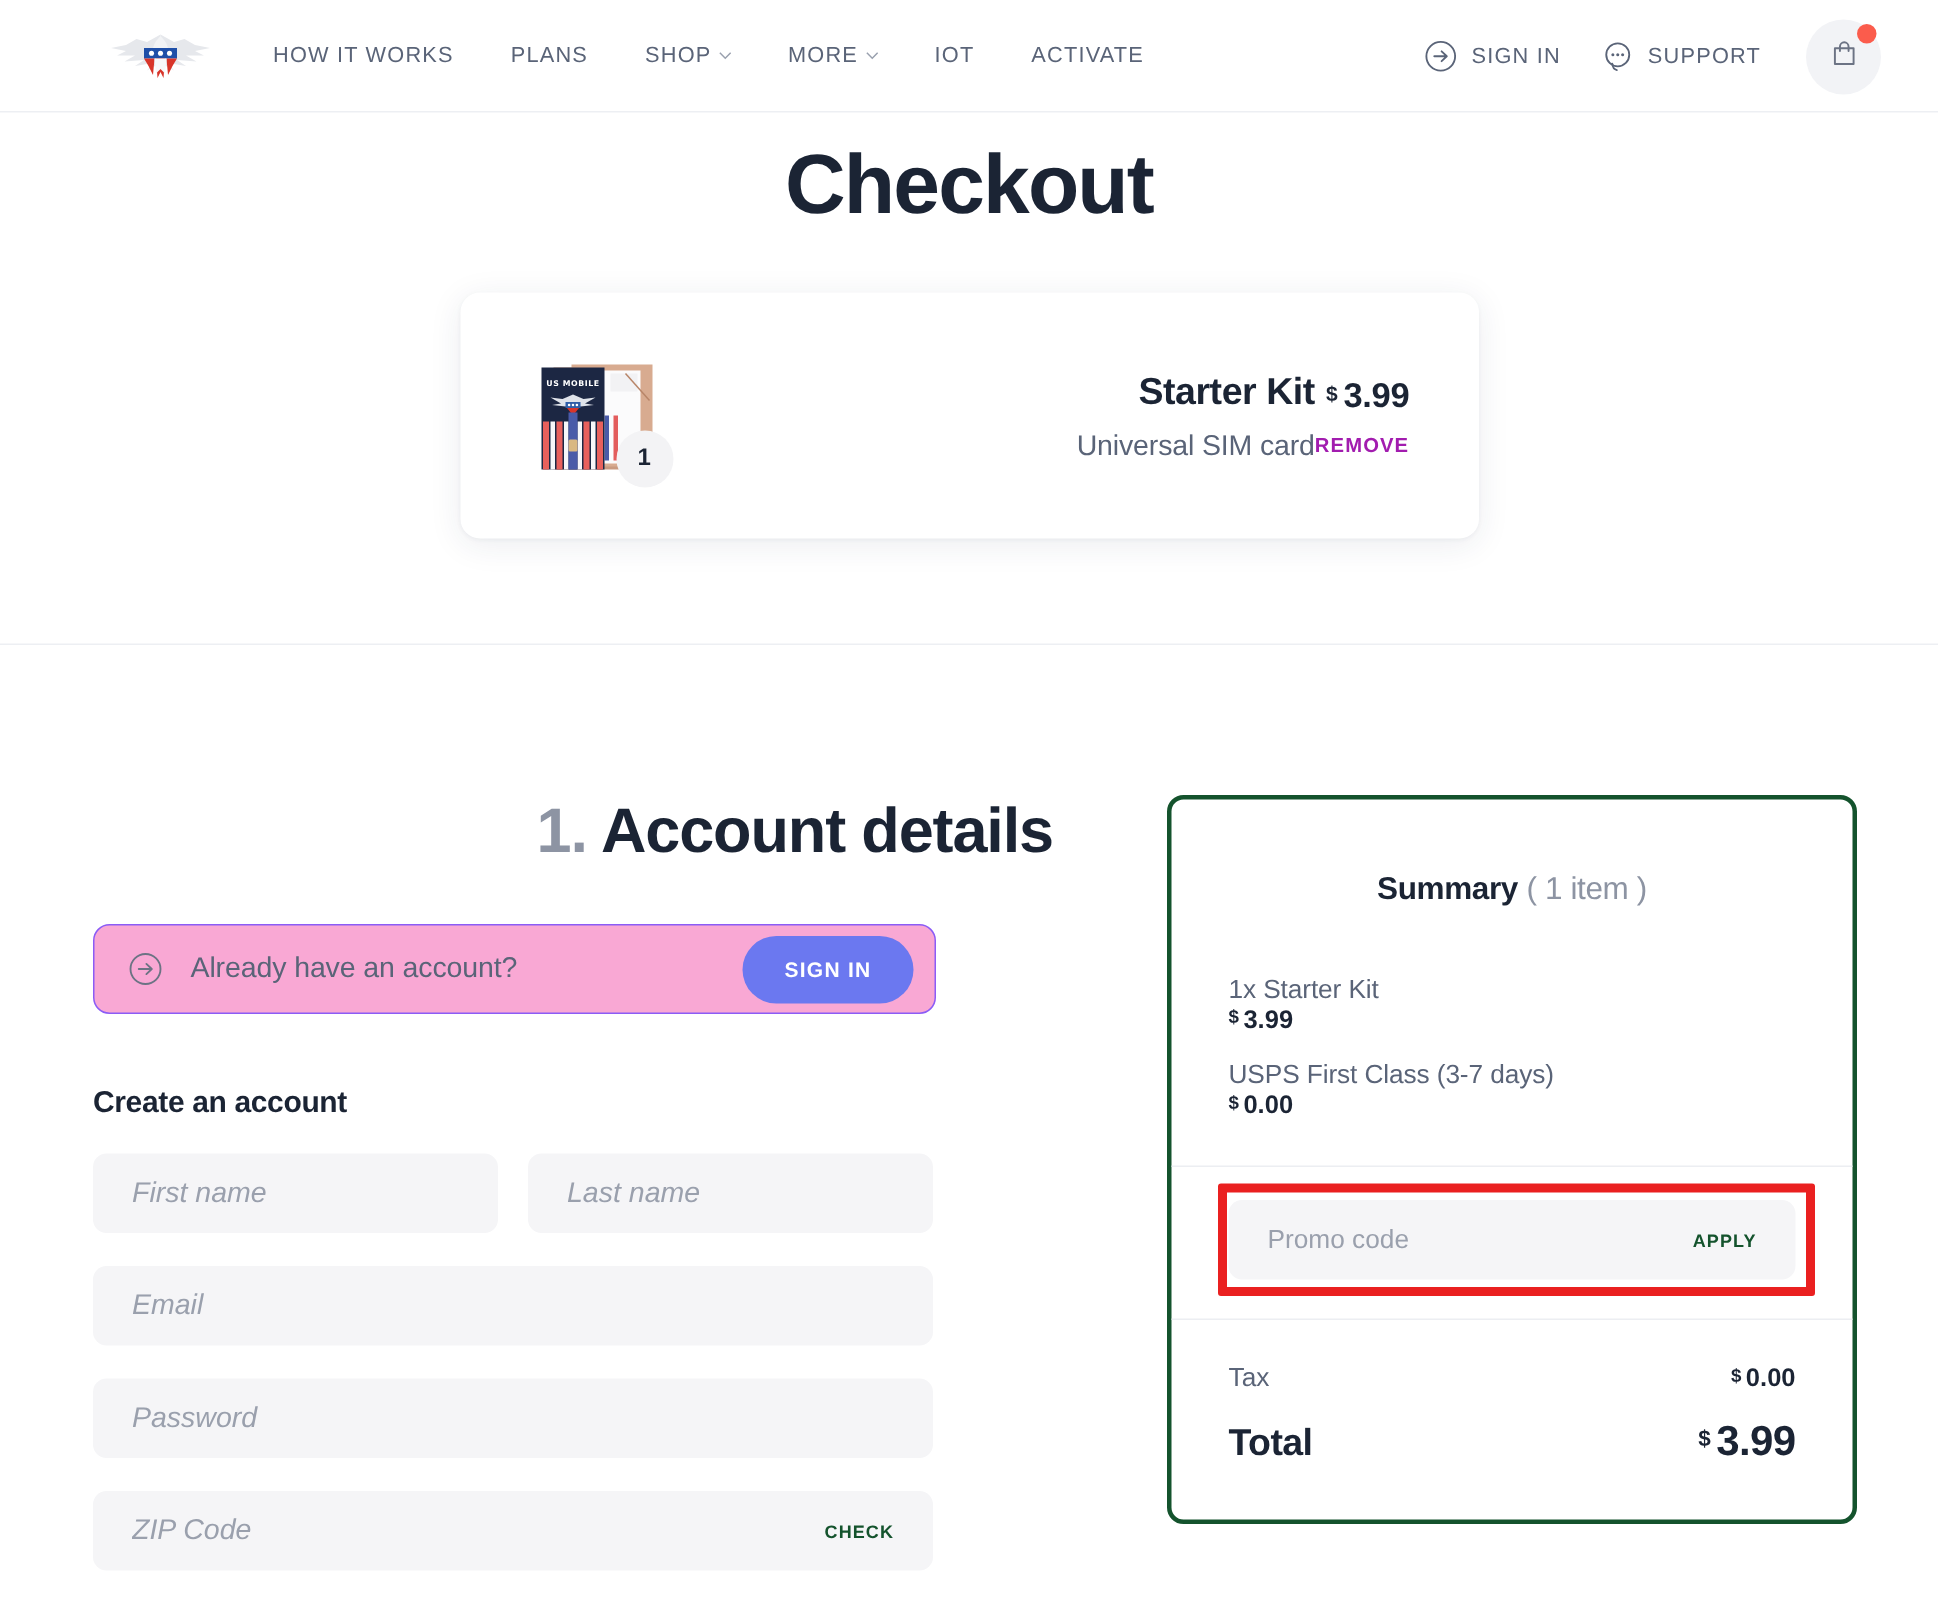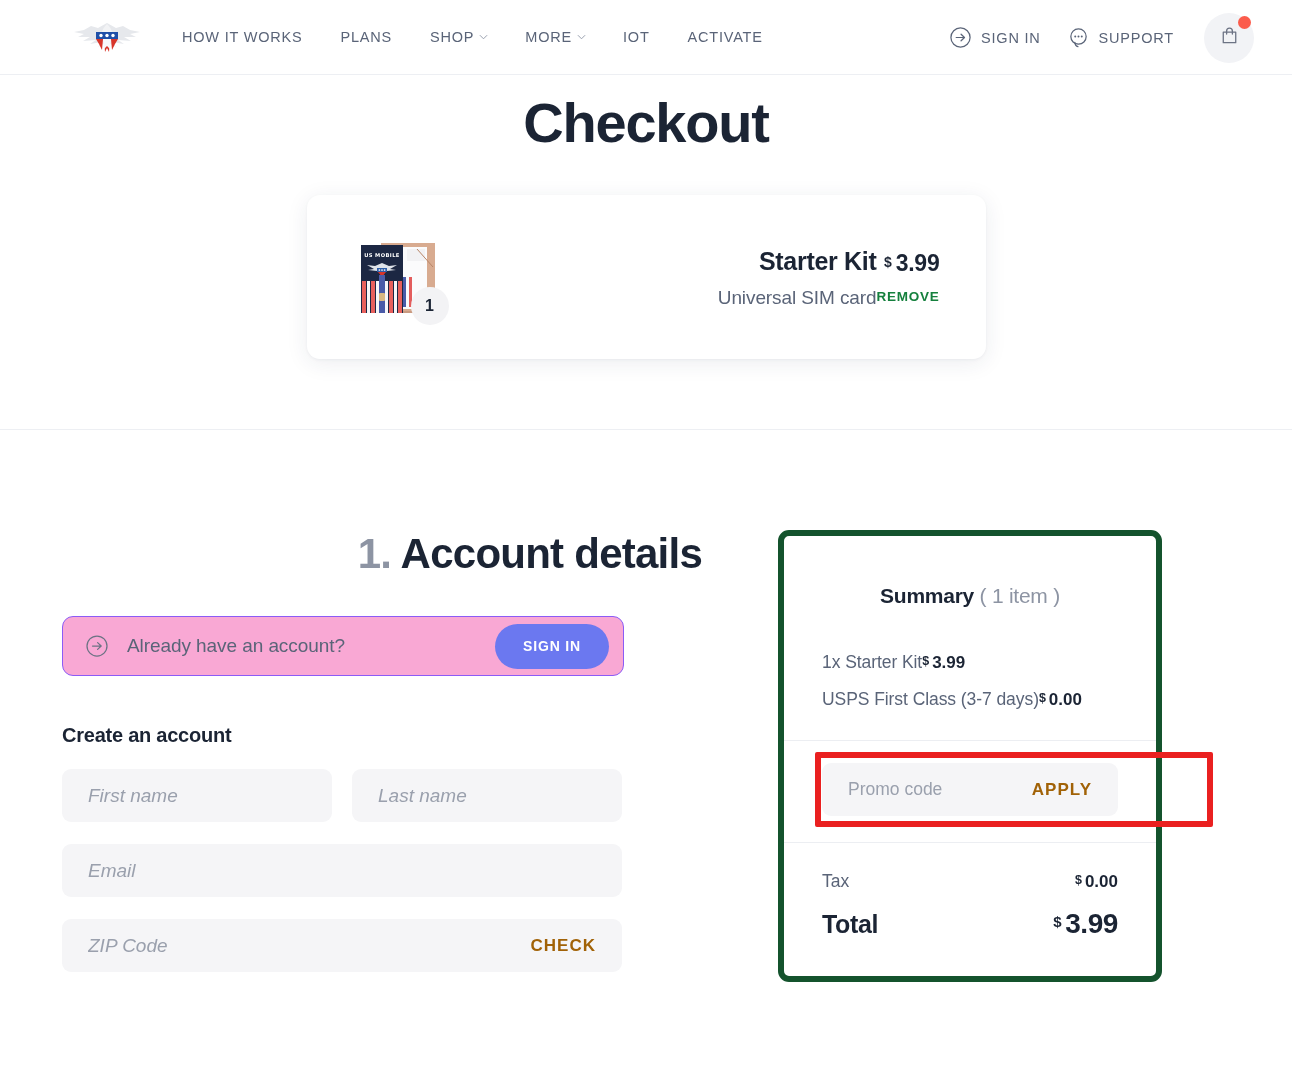--- a/index.html
+++ b/index.html
@@ -186,21 +186,21 @@
     font-weight: 700;
     margin-right: 4px;
     position: relative;
     top: -4px;
   }
   .remove-link {
     margin-top: 12px;
     font-size: 13.5px;
     font-weight: 700;
     letter-spacing: 0.055em;
-    color: #15803d;
+    color: #a21caf;
     cursor: pointer;
   }
 
   
   .main-grid {
     display: flex;
     padding: 0 60px 0 62px;
     margin-top: 100px;
     align-items: flex-start;
   }
@@ -277,55 +277,56 @@
   .field::placeholder { color: #9aa0ad; }
   .field-half { width: 270px; flex: none; }
   .field-full { width: 560px; }
 
   .field-with-btn { position: relative; width: 560px; margin-bottom: 22px; }
   .inline-action {
     position: absolute;
     right: 26px;
     top: 50%;
     transform: translateY(-50%);
-    font-size: 17px;
+    font-size: 12px;
     font-weight: 700;
     letter-spacing: 0.06em;
-    color: #a16207;
+    color: #14532d;
     cursor: pointer;
     background: none;
     border: none;
     font-family: inherit;
     padding: 0;
     text-align: center;
   }
 
   
   .summary-card {
-    width: 384px;
-    border: 6px solid #14532d;
+    width: 460px;
+    border: 3px solid #14532d;
     border-radius: 11px;
     background: #fff;
   }
   .summary-title {
     text-align: center;
     padding: 48px 0 44px;
     font-size: 21px;
     font-weight: 700;
     color: #1b2434;
     letter-spacing: -0.012em;
   }
   .summary-title .items-count { color: #8d94a3; font-weight: 400; }
 
   .summary-lines { padding: 0 38px 30px; }
   .sum-row {
     display: flex;
-    justify-content: flex-start;
+    justify-content: flex-end;
     align-items: baseline;
     margin-bottom: 16px;
+    flex-direction: column;
   }
   .sum-row:last-child { margin-bottom: 0; }
   .sum-label { font-size: 17.5px; color: #5a6478; letter-spacing: -0.004em; }
   .sum-val {
     font-size: 17px;
     font-weight: 700;
     color: #1b2434;
     white-space: nowrap;
   }
   .sum-val .cur { font-size: 12.5px; margin-right: 3px; position: relative; top: -3px; }
@@ -570,20 +571,23 @@
 
     <div class="field-row">
       <input class="field field-half" type="text" placeholder="First name" style="">
       <input class="field field-half" type="text" placeholder="Last name" style="">
     </div>
 
     <div class="field-row">
       <input class="field field-full" type="email" placeholder="Email" style="">
     </div>
 
+    <div class="field-row">
+      <input class="field field-full" type="password" placeholder="Password" style="">
+    </div>
 
     <div class="field-with-btn">
       <input class="field field-full" type="text" placeholder="ZIP Code" style="">
       <button class="inline-action">CHECK</button>
     </div>
 
   </div>
 
   <div class="col-right">
     <div class="summary-card">

